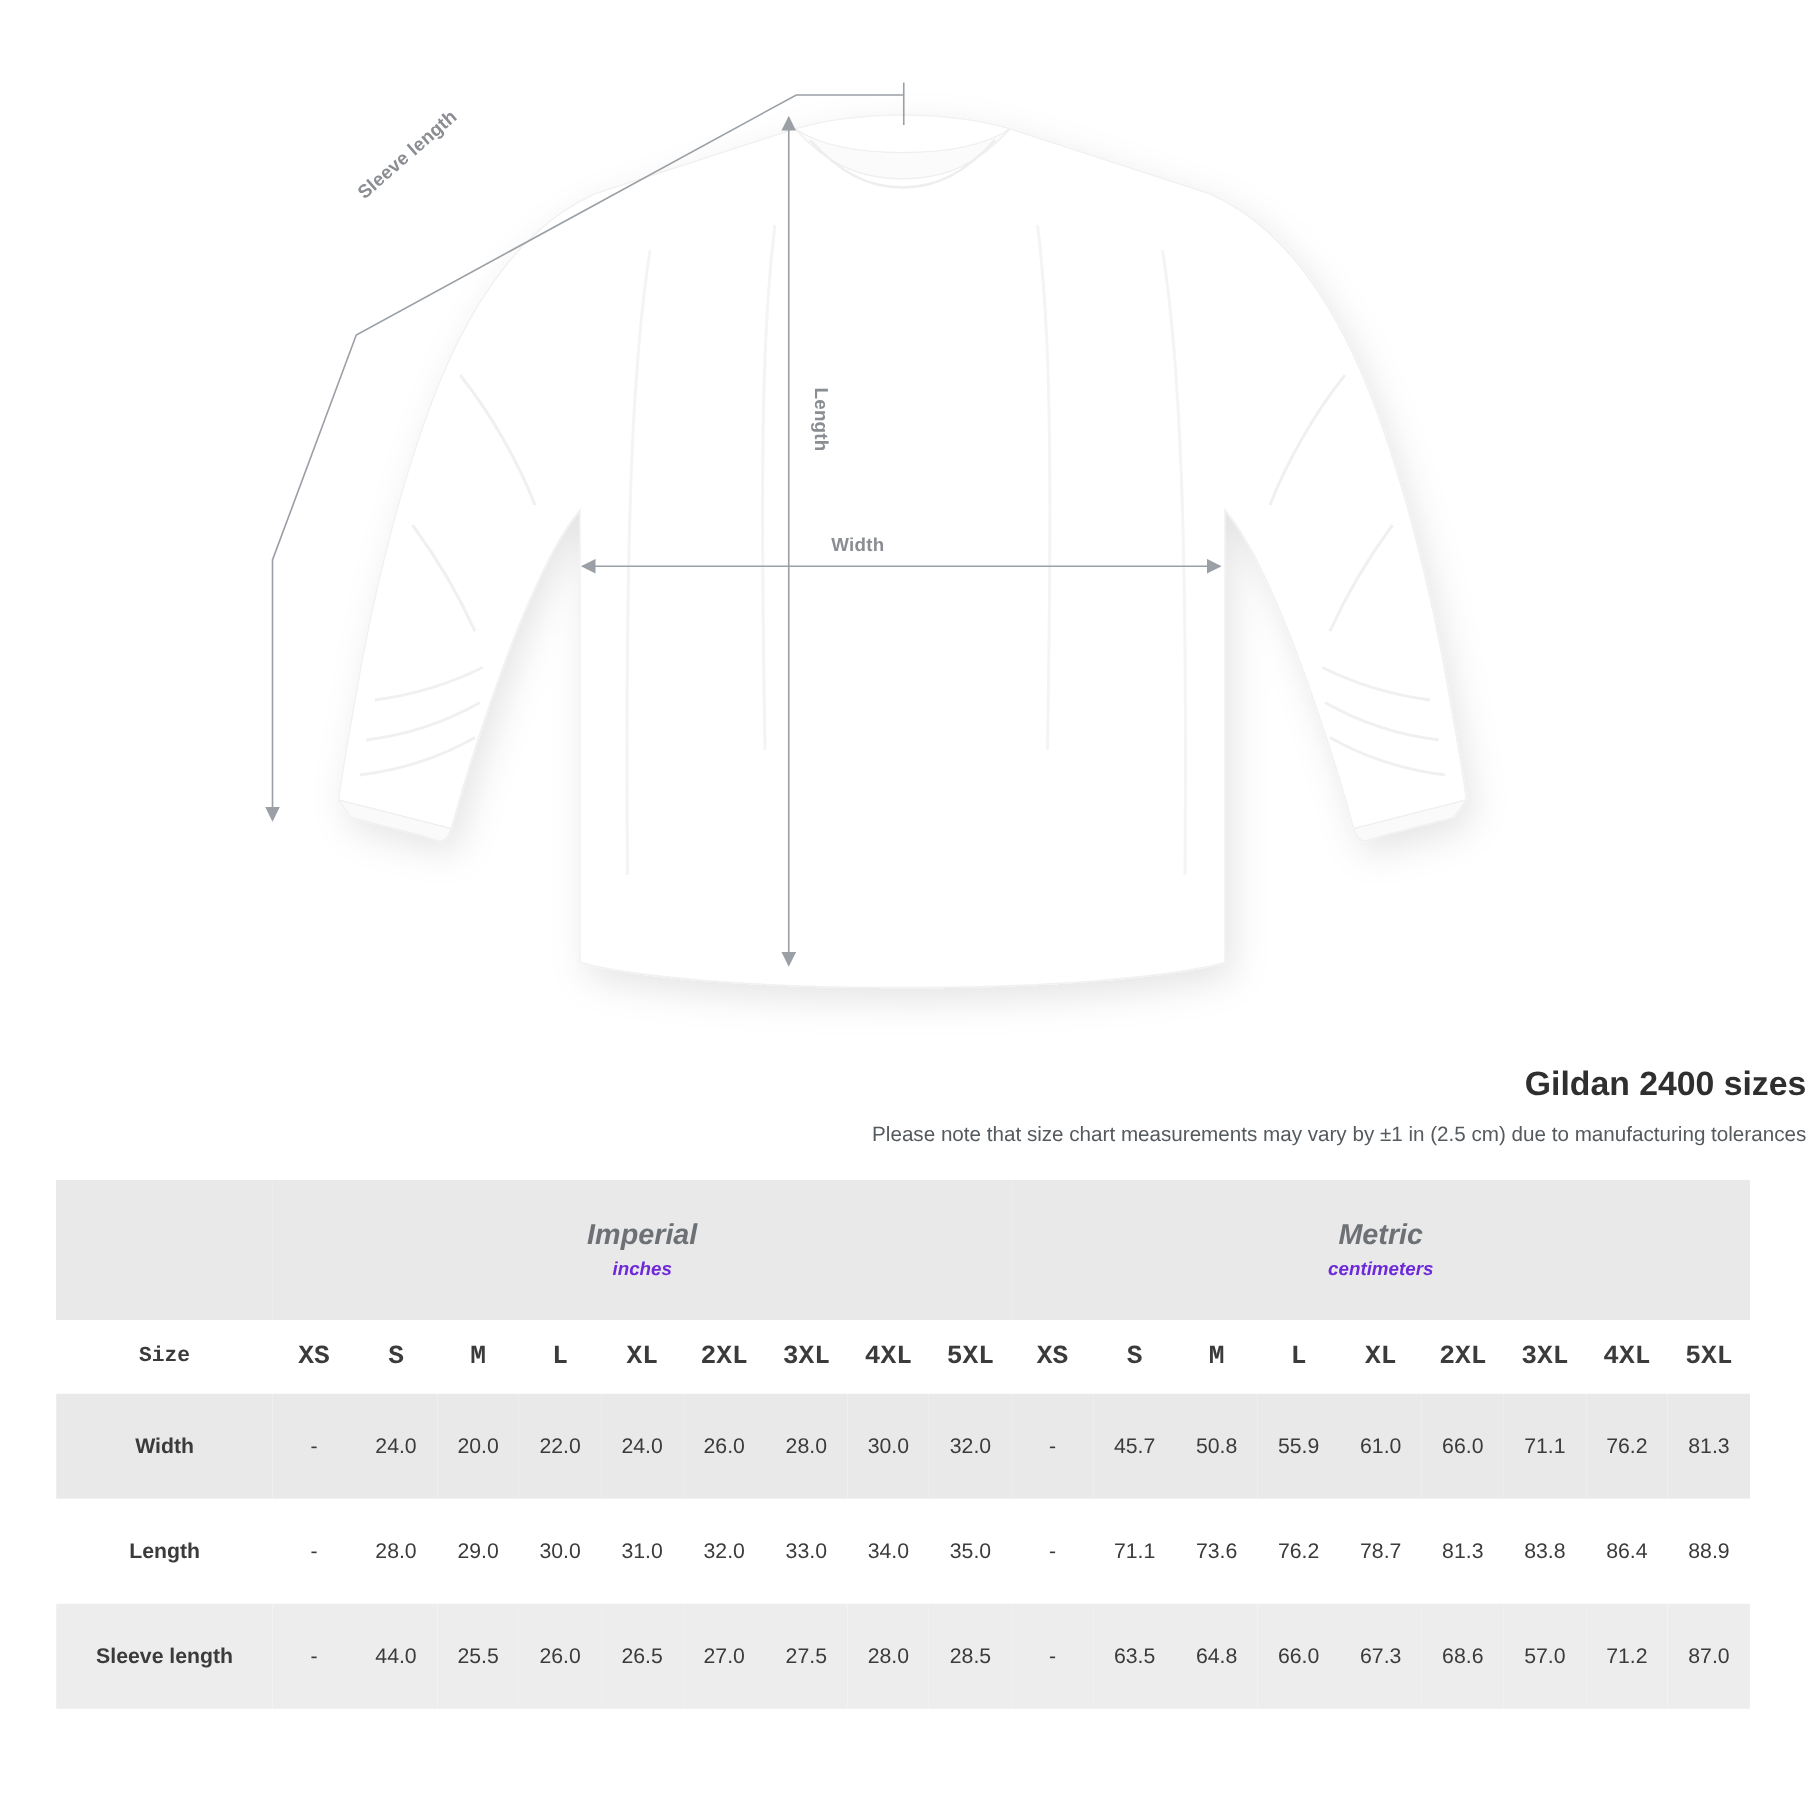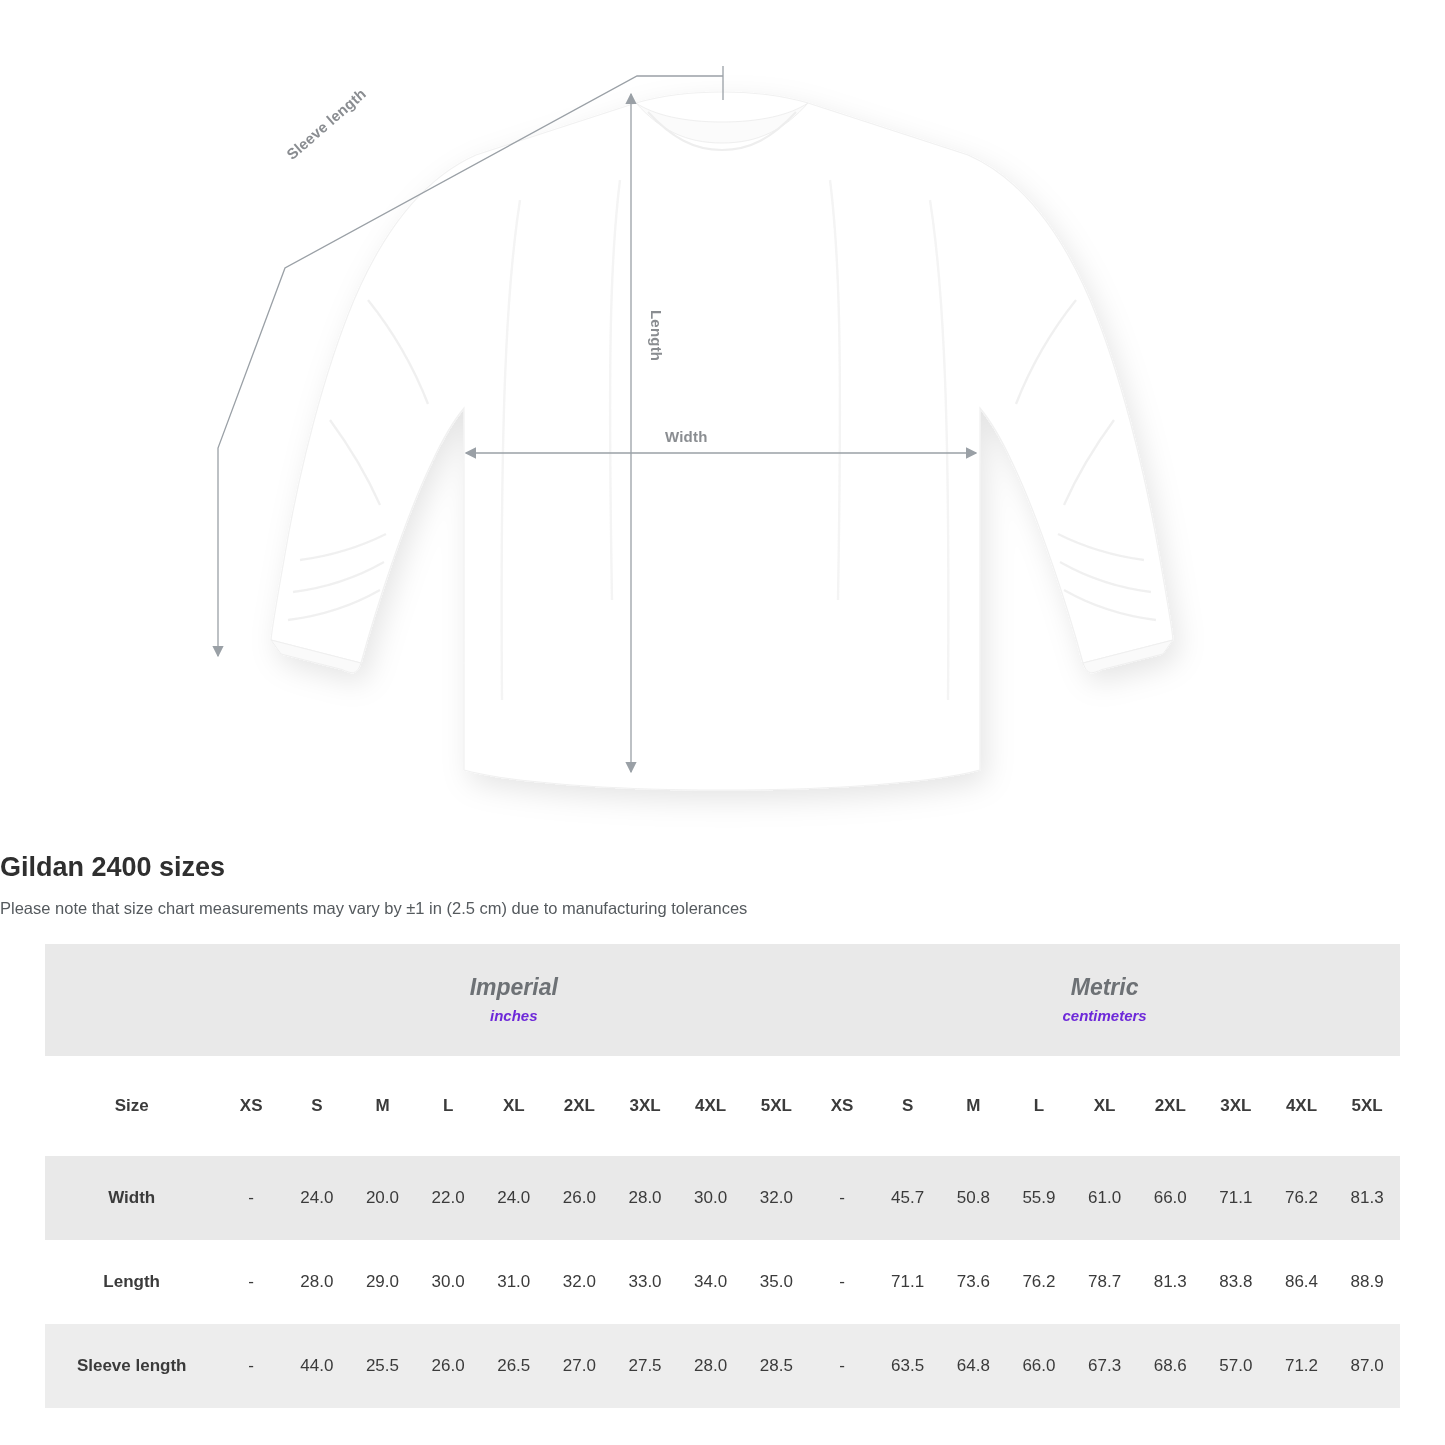--- a/index.html
+++ b/index.html
@@ -50,21 +50,21 @@
     top: 310px;
     writing-mode: vertical-rl;
   }
   .label-width {
     left: 665px;
     top: 428px;
   }
 
   
   .title-block {
-    text-align: left;
+    text-align: right;
     margin-top: 22px;
   }
   .chart-title {
     font-size: 27px;
     font-weight: bold;
     color: #2f2f2f;
     margin: 0 0 16px 0;
   }
   .chart-note {
     font-size: 16.5px;
@@ -97,24 +97,25 @@
     line-height: 1.35;
     text-align: center;
   }
   .unit-head .unit-sub {
     font-size: 15px;
     font-style: italic;
     color: #6d28d9;
     line-height: 1.6;
   }
   .row-head {
-    height: 100px;
+    height: 59px;
+    font-family: Liberation Mono, monospace;
   }
   .row-head th {
-    font-size: 17px;
+    font-size: 21px;
     font-weight: bold;
     color: #3b3b3b;
     background: #ffffff;
   }
   .row-head th.lbl {
     font-size: 17px;
   }
   tr.data-row {
     height: 84px;
   }

